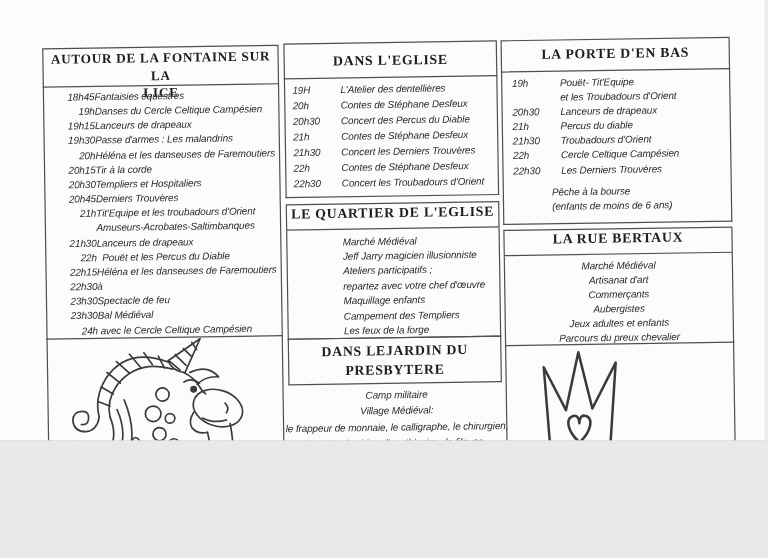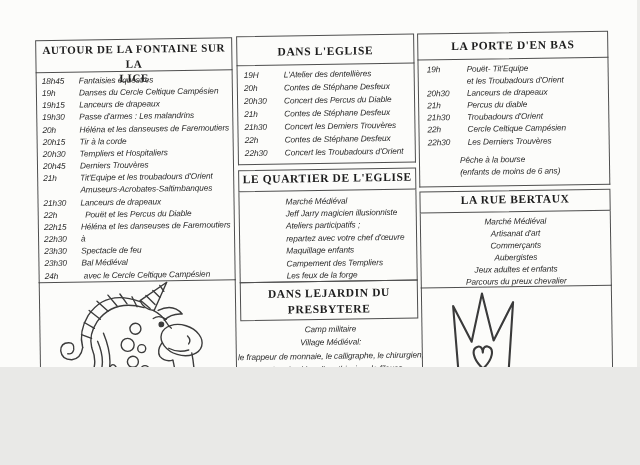--- a/index.html
+++ b/index.html
@@ -23,21 +23,21 @@
     font-family: "Liberation Serif", serif; font-weight: bold;
     text-align: center; letter-spacing: 0.6px; color: #1d1d1d;
   }
 
   .hand { font-family: "Liberation Sans", sans-serif; font-style: italic; font-size: 8.3px; letter-spacing: -0.1px; color: #2b2b2b; }
 
   
   #fontaine-hdr { left: 38px; top: 36px; width: 197px; height: 33px; font-size: 11px; line-height: 14.5px; padding-top: 2px; }
   #fontaine-body { left: 38px; top: 68px; width: 197px; height: 211px; padding: 3px 0 0 5px; }
   #fontaine-body .row { line-height: 12.15px; }
-  #fontaine-body .time { width: 37px; }
+  #fontaine-body .time { width: 37px; text-align: right; }
   #unicorn-box { left: 38px; top: 278px; width: 197px; height: 123px; }
 
   
   #eglise-hdr { left: 239px; top: 35px; width: 178px; height: 30px; font-size: 11.5px; padding-top: 9px; }
   #eglise-body { left: 239px; top: 64px; width: 178px; height: 100px; padding: 4px 0 0 6px; }
   #eglise-body .row { line-height: 13px; }
   #eglise-body .time { width: 40px; }
   #quartier-hdr { left: 239px; top: 169px; width: 178px; height: 22px; font-size: 11.5px; padding-top: 2px; }
   #quartier-body { left: 239px; top: 190.5px; width: 178px; height: 91px; padding: 4px 0 0 46px; }
   #quartier-body .line { line-height: 12.4px; }

